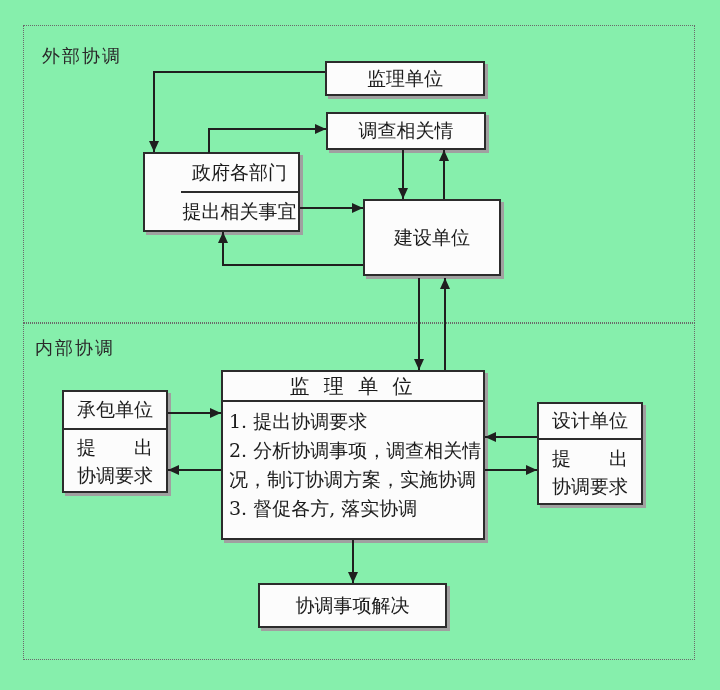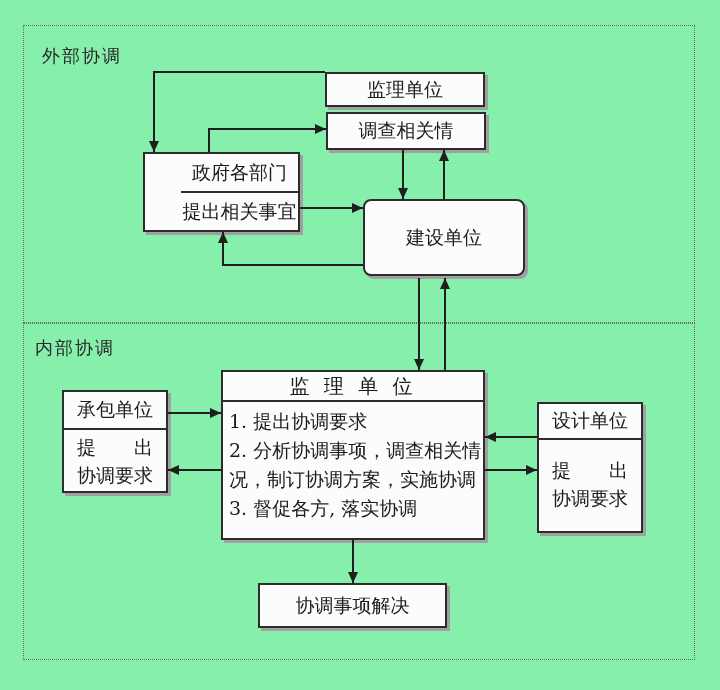--- a/index.html
+++ b/index.html
@@ -75,34 +75,34 @@
 <body>
 
 <div id="canvas">
 
   <div class="panel" style="left:23px; top:25px; width:672px; height:298px;"></div>
   <div class="panel" style="left:23px; top:323px; width:672px; height:337px;"></div>
 
   <div class="section-label" style="left:42px; top:44px;">外部协调</div>
   <div class="section-label" style="left:35px; top:336px;">内部协调</div>
 
-  <div class="box" style="left:325px; top:72px; width:160px; height:35px;text-align:center;">
+  <div class="box" style="left:325px; top:61px; width:160px; height:35px;text-align:center;">
     <div class="cell title-cell">监理单位</div>
   </div>
 
   <div class="box" style="left:326px; top:112px; width:160px; height:38px;">
     <div class="cell title-cell">调查相关情</div>
   </div>
 
   <div class="box" style="left:143px; top:152px; width:157px; height:80px;padding-left:36px;">
     <div class="cell title-cell">政府各部门</div>
     <div class="cell divided">提出相关事宜</div>
   </div>
 
-  <div class="box" style="left:363px; top:199px; width:162px; height:77px;border-radius:8px;">
+  <div class="box" style="left:363px; top:199px; width:138px; height:77px;">
     <div class="cell title-cell">建设单位</div>
   </div>
 
   <div class="box" style="left:62px; top:390px; width:106px; height:103px;">
     <div class="cell title-cell" style="flex:0 0 36px;">承包单位</div>
     <div class="cell divided two-line">
       <div>提　　出</div>
       <div>协调要求</div>
     </div>
   </div>
@@ -110,21 +110,21 @@
   <div class="box" style="left:221px; top:370px; width:264px; height:170px;">
     <div class="cell sup-title" style="flex:0 0 28px;">监 理 单 位</div>
     <div class="sup-items">
       <div>1. 提出协调要求</div>
       <div>2. 分析协调事项，调查相关情</div>
       <div>况，制订协调方案，实施协调</div>
       <div>3. 督促各方, 落实协调</div>
     </div>
   </div>
 
-  <div class="box" style="left:537px; top:402px; width:106px; height:131px;font-family:Liberation Mono, monospace;">
+  <div class="box" style="left:537px; top:402px; width:106px; height:103px;">
     <div class="cell title-cell" style="flex:0 0 34px;">设计单位</div>
     <div class="cell divided two-line">
       <div>提　　出</div>
       <div>协调要求</div>
     </div>
   </div>
 
   <div class="box" style="left:258px; top:583px; width:189px; height:45px;">
     <div class="cell title-cell">协调事项解决</div>
   </div>

